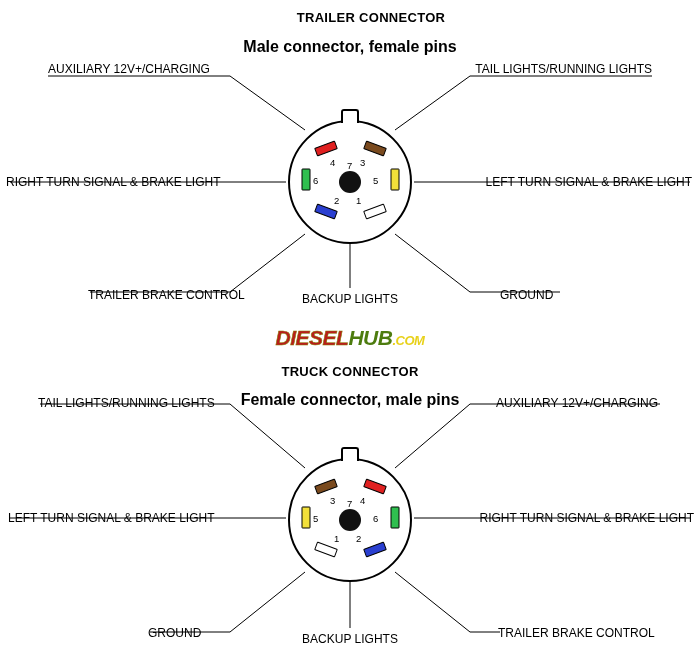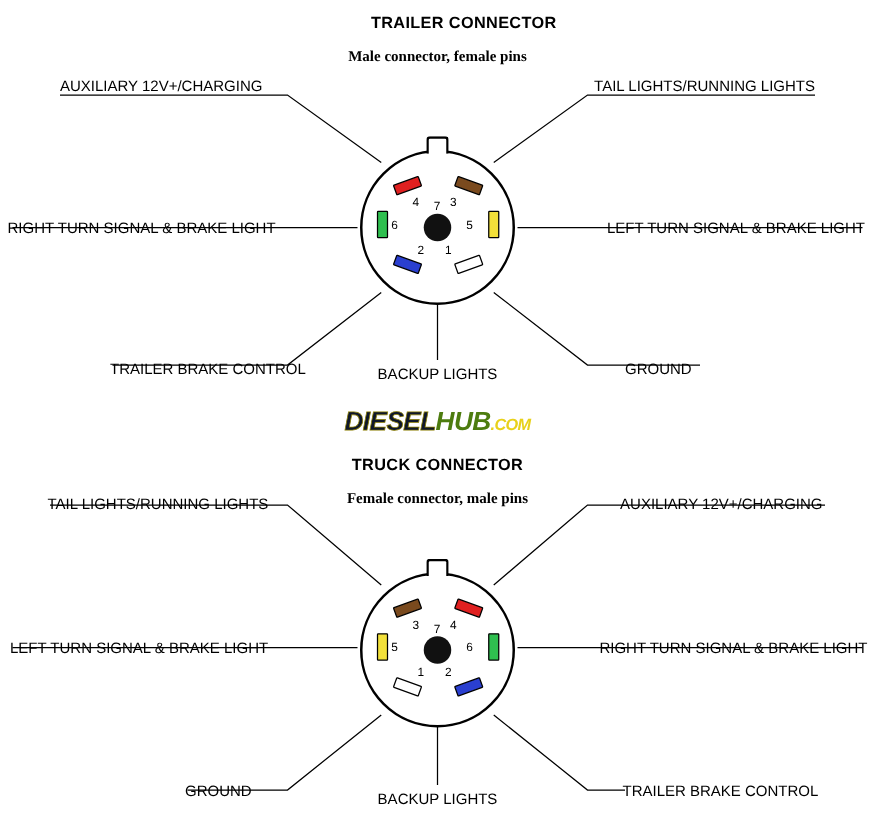--- a/index.html
+++ b/index.html
@@ -33,22 +33,21 @@
     text-align: center;
     font-weight: bold;
     font-size: 13px;
     letter-spacing: 0.3px;
   }
   .subtitle {
     position: absolute;
     width: 100%;
     text-align: center;
     font-weight: bold;
-    font-size: 12px;
-    font-family: Liberation Serif, serif;
+    font-size: 16px;
   }
   .lbl {
     position: absolute;
     font-size: 12px;
     white-space: nowrap;
   }
   .lbl.r { text-align: right; }
   .lbl.c { text-align: center; }
 
   .connector {
@@ -106,21 +105,21 @@
   }
   .watermark {
     position: absolute;
     width: 100%;
     text-align: center;
     font-style: italic;
     font-weight: bold;
     font-size: 21px;
     letter-spacing: -0.5px;
   }
-  .wm-diesel { color: #0f172a; -webkit-text-stroke: 0.6px #8a7d00; }
+  .wm-diesel { color: #b91c1c; -webkit-text-stroke: 0.6px #8a7d00; }
   .wm-hub { color: #4d7c0f; }
   .wm-com { color: #e8d11a; font-size: 13px; }
 </style>
 </head>
 <body>
 
 <div class="stage">
 
   <svg class="wires" viewBox="0 0 700 655">
     <g stroke="#000" stroke-width="1" fill="none">

